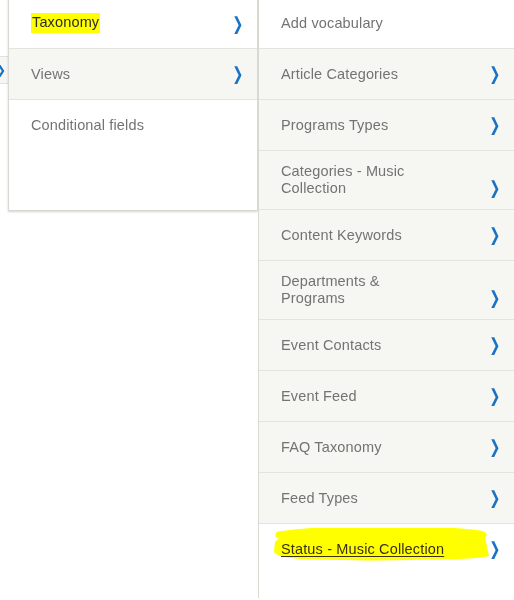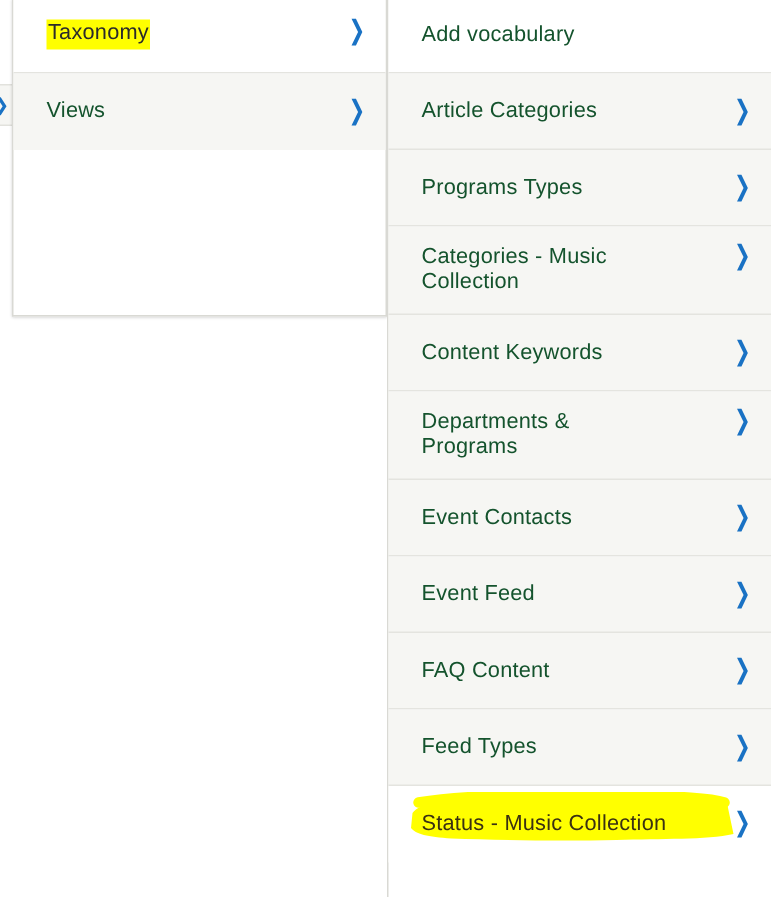--- a/index.html
+++ b/index.html
@@ -86,39 +86,40 @@
   .menu-row.white {
     background: #ffffff;
   }
   .menu-row.tall {
     min-height: 59px;
   }
 
   .row-label {
     flex: 1 1 auto;
     font-size: 14.5px;
-    color: #14532d;
+    color: #737373;
     line-height: 1.14;
     letter-spacing: 0.01em;
     white-space: pre-line;
     padding-right: 6px;
   }
 
   
   .row-label.hl {
     display: inline;
     flex: 0 0 auto;
     color: #2b2b2b;
     background: #ffff00;
     padding: 1px 1px 2px 1px;
     box-decoration-break: clone;
     -webkit-box-decoration-break: clone;
   }
   .row-label.hl-link {
     color: #3a3112;
+    text-decoration: underline;
     text-underline-offset: 2px;
   }
 
   .chev {
     flex: 0 0 auto;
     color: #1a72c4;
     font-size: 17px;
     font-weight: bold;
     line-height: 1;
     width: 12px;
@@ -136,21 +137,21 @@
     width: 222px;
     height: 36px;
     pointer-events: none;
   }
   .marker-blob svg { display: block; }
 
   .row-inner {
     position: relative;
     z-index: 2;
     display: flex;
-    align-items: flex-start;
+    align-items: flex-end;
     width: 100%;
   }
 </style>
 </head>
 <body>
 
 <div id="root">
 
   <div class="parent-sliver">
     <span class="mini-chev">❯</span>
@@ -167,20 +168,26 @@
     </div>
 
     <div class="menu-row">
       <div class="row-inner">
         <span class="row-label">Views</span>
         <span class="chev">❯</span>
       </div>
     </div>
 
 
+    <div class="menu-row white">
+      <div class="row-inner">
+        <span class="row-label">Conditional fields</span>
+        <span class="chev hidden">❯</span>
+      </div>
+    </div>
 
   </div>
 
   <div class="panel right">
 
     <div class="menu-row white">
       <div class="row-inner">
         <span class="row-label">Add vocabulary</span>
         <span class="chev hidden">❯</span>
       </div>
@@ -232,21 +239,21 @@
 
     <div class="menu-row">
       <div class="row-inner">
         <span class="row-label">Event Feed</span>
         <span class="chev">❯</span>
       </div>
     </div>
 
     <div class="menu-row">
       <div class="row-inner">
-        <span class="row-label">FAQ Content</span>
+        <span class="row-label">FAQ Taxonomy</span>
         <span class="chev">❯</span>
       </div>
     </div>
 
     <div class="menu-row">
       <div class="row-inner">
         <span class="row-label">Feed Types</span>
         <span class="chev">❯</span>
       </div>
     </div>

